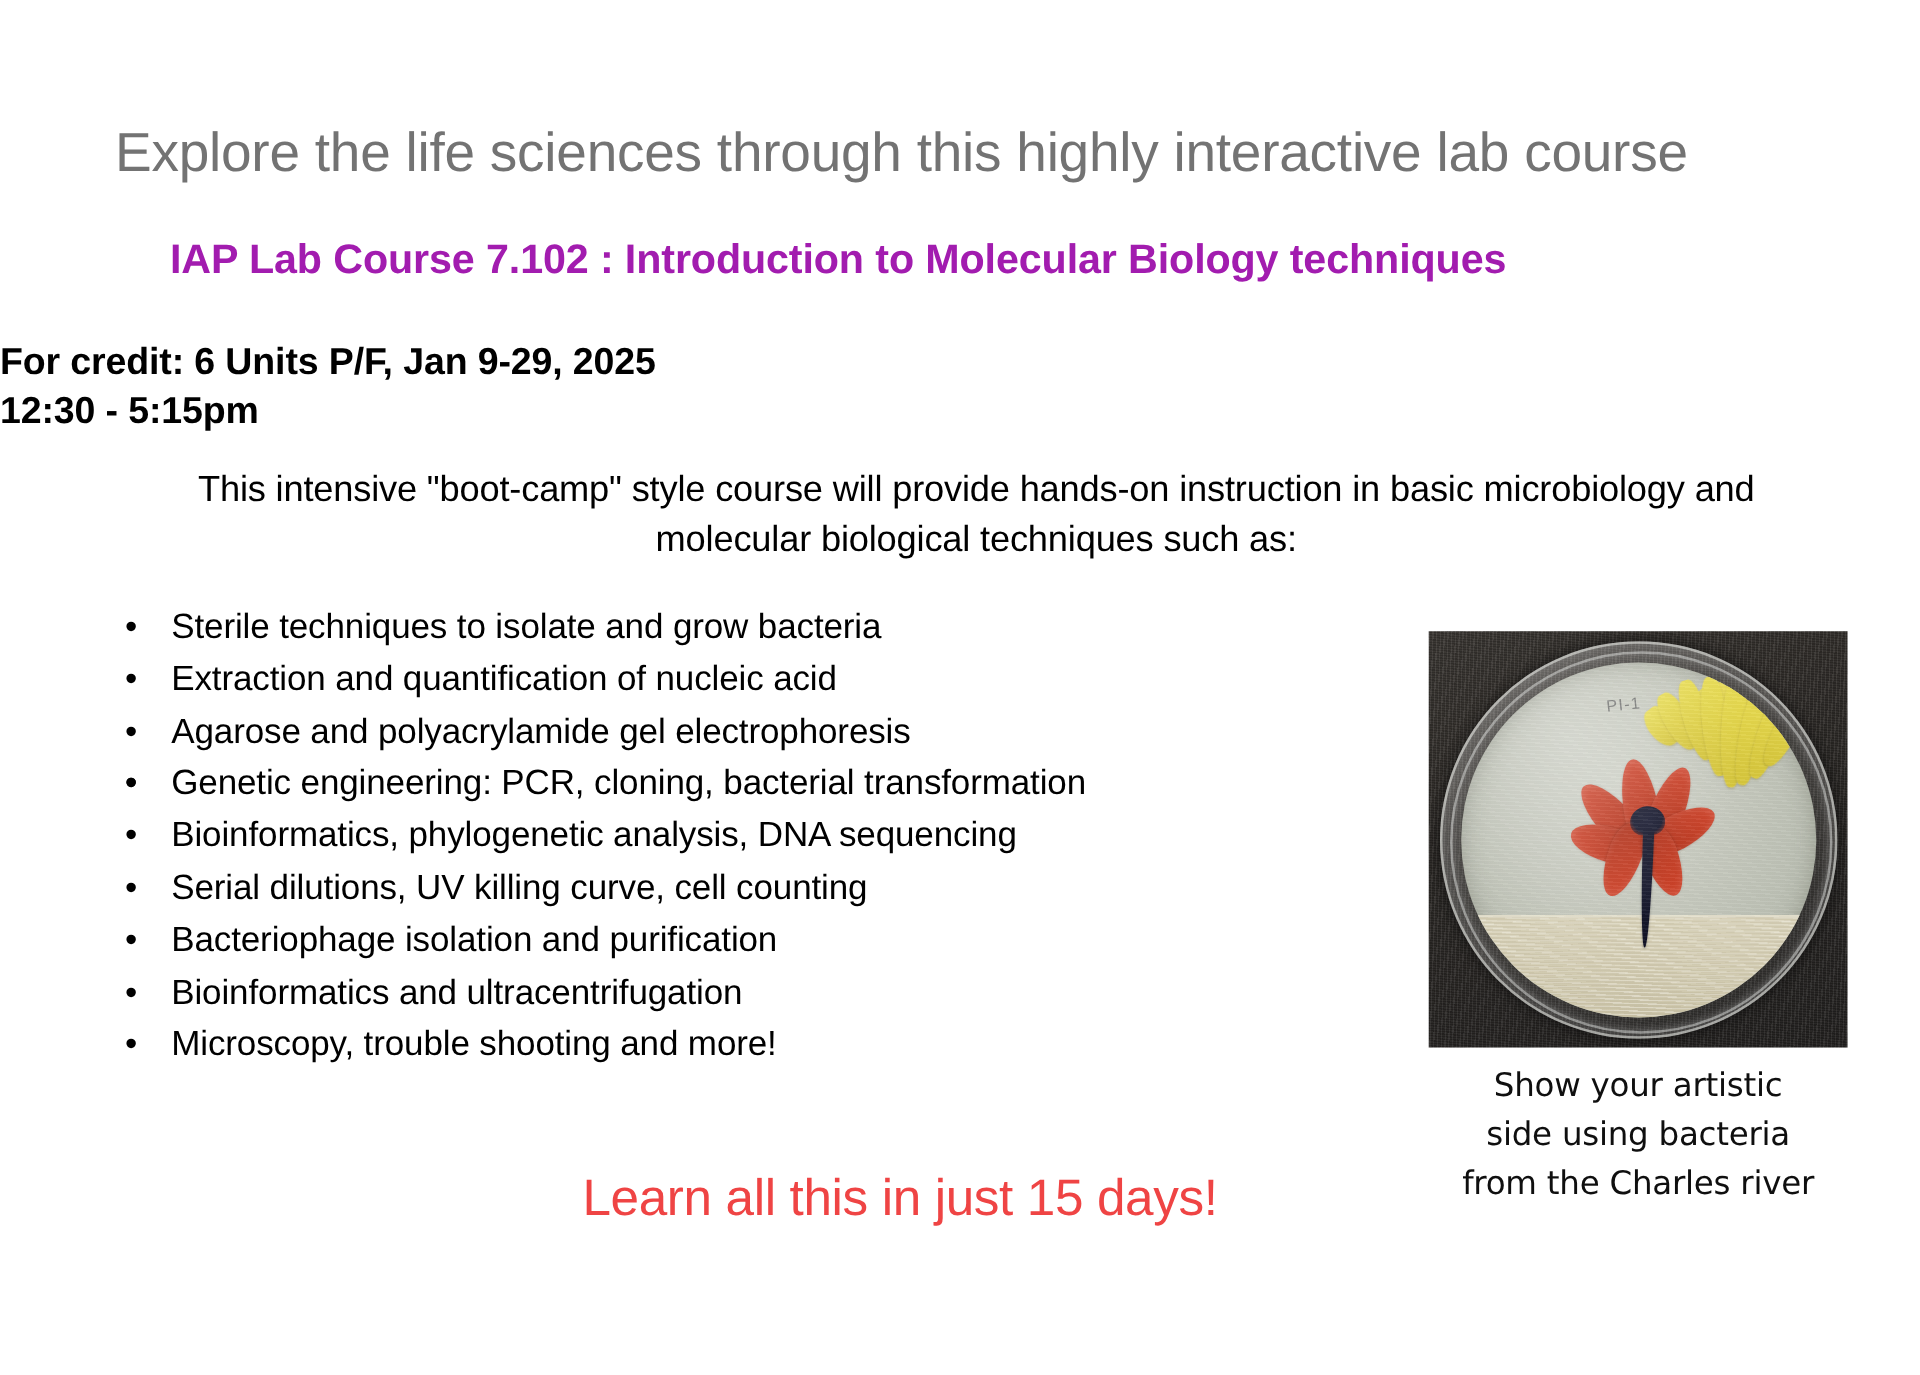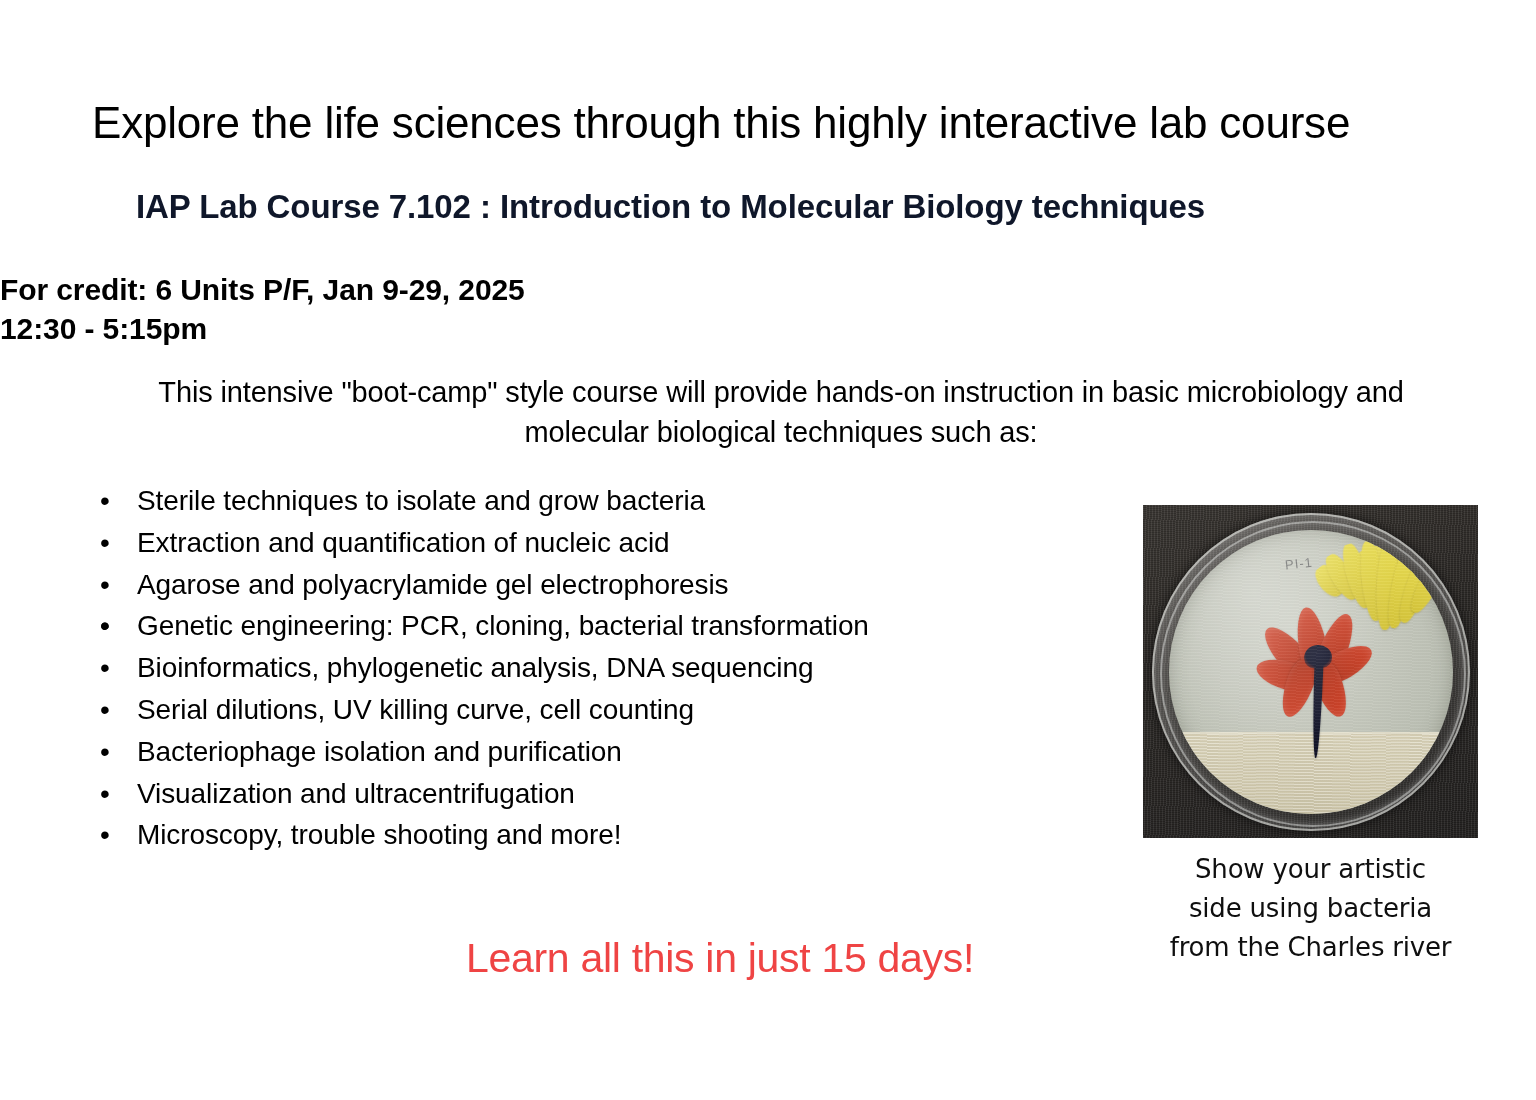--- a/index.html
+++ b/index.html
@@ -26,34 +26,34 @@
 
   
   .headline {
     position: absolute;
     left: 92px;
     top: 97px;
     width: 1400px;
     font-size: 44px;
     line-height: 52px;
     font-weight: 400;
-    color: #000000;
+    color: #737373;
     letter-spacing: -0.2px;
     white-space: nowrap;
   }
 
   .subhead {
     position: absolute;
     left: 136px;
     top: 186px;
     width: 1360px;
     font-size: 33px;
     line-height: 42px;
     font-weight: 700;
-    color: #0f172a;
+    color: #a21caf;
     letter-spacing: -0.1px;
     white-space: nowrap;
   }
 
   
   .credit-block {
     position: absolute;
     left: 0;
     top: 271px;
     width: 1536px;
@@ -355,21 +355,21 @@
 
   <ul class="topics">
     <li><span class="bullet">•</span><span>Sterile techniques to isolate and grow bacteria</span></li>
     <li><span class="bullet">•</span><span>Extraction and quantification of nucleic acid</span></li>
     <li><span class="bullet">•</span><span>Agarose and polyacrylamide gel electrophoresis</span></li>
     <li><span class="bullet">•</span></li>
     <li><span class="bullet">•</span><span>Genetic engineering: PCR, cloning, bacterial transformation</span></li>
     <li><span class="bullet">•</span><span>Bioinformatics, phylogenetic analysis, DNA sequencing</span></li>
     <li><span class="bullet">•</span><span>Serial dilutions, UV killing curve, cell counting</span></li>
     <li><span class="bullet">•</span><span>Bacteriophage isolation and purification</span></li>
-    <li><span class="bullet">•</span><span>Visualization and ultracentrifugation</span></li>
+    <li><span class="bullet">•</span><span>Bioinformatics and ultracentrifugation</span></li>
     <li><span class="bullet">•</span><span>Microscopy, trouble shooting and more!</span></li>
   </ul>
 
   <div class="tagline">Learn all this in just 15 days!</div>
 
   <figure class="photo-figure" style="margin:0;">
     <div class="photo">
       <div class="dish-rim"></div>
       <div class="dish-rim2"></div>
       <div class="agar">

